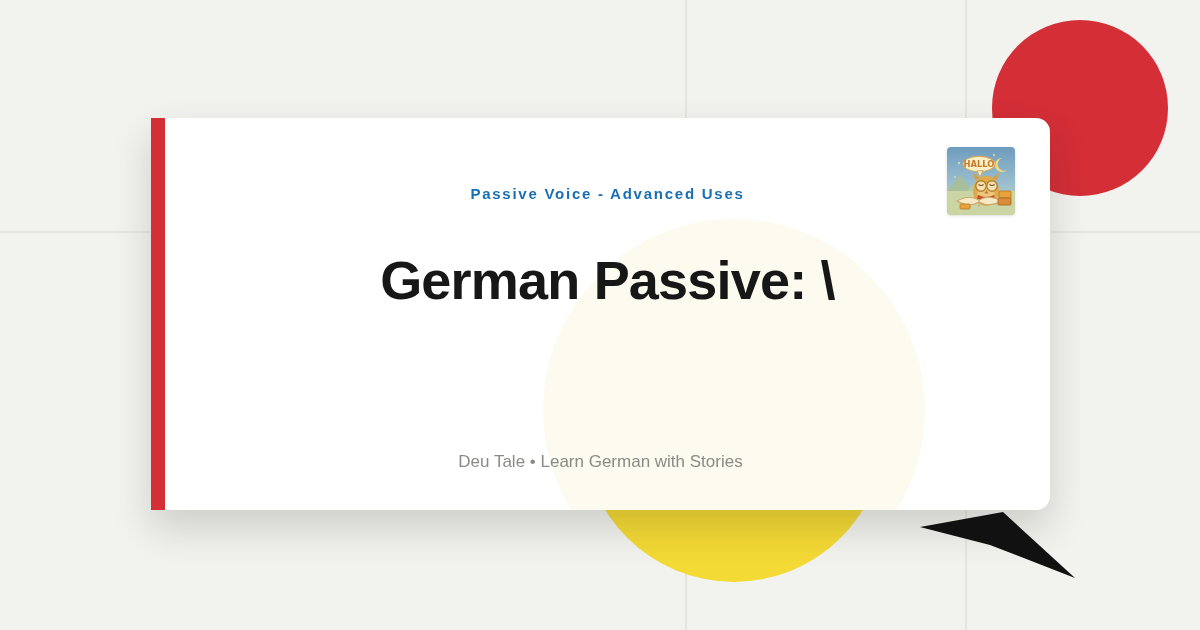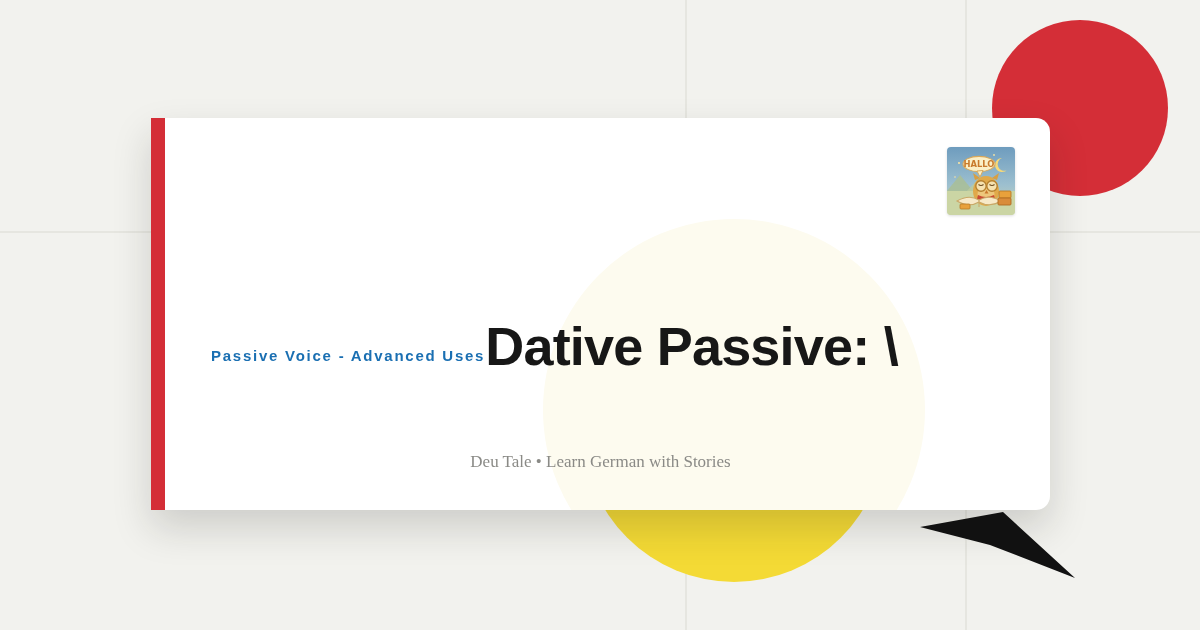--- a/index.html
+++ b/index.html
@@ -106,23 +106,23 @@
     height: 382px;
     border-radius: 50%;
     background: #fdfbef;
     z-index: 1;
   }
 
   .card-content {
     position: absolute;
     inset: 0;
     z-index: 2;
-    padding: 16px 46px 0 60px;
+    padding: 0 46px 0 60px;
     display: flex;
-    flex-direction: row;
+    flex-direction: column;
     align-items: center;
   }
 
   .eyebrow {
     margin-top: 67px;
     font-size: 15px;
     font-weight: bold;
     letter-spacing: 1.75px;
     color: #1a6fb2;
     text-align: center;
@@ -141,21 +141,20 @@
   }
 
   .slide-footer {
     position: absolute;
     left: 0;
     right: 0;
     top: 334px;
     font-size: 17px;
     color: #8a8a86;
     text-align: center;
-    font-family: Liberation Serif, serif;
   }
 
   
   .brand-logo {
     position: absolute;
     right: 35px;
     top: 29px;
     width: 68px;
     height: 68px;
     border-radius: 4px;
@@ -178,21 +177,21 @@
 <div class="shape-red-circle"></div>
 <div class="shape-yellow-circle"></div>
 
 <div class="slide-card">
   <div class="card-accent-bar"></div>
   <div class="card-glow-circle"></div>
 
   <div class="card-content">
     <div class="eyebrow">Passive Voice - Advanced Uses</div>
 
-    <h1 class="slide-title">Dative Passive: \</h1>
+    <h1 class="slide-title">German Passive: \</h1>
 
     <div class="slide-footer">Deu Tale • Learn German with Stories</div>
   </div>
 
   <div class="brand-logo">
     <svg viewBox="0 0 68 68" xmlns="http://www.w3.org/2000/svg">
       <defs>
         <linearGradient id="skyGrad" x1="0" y1="0" x2="0" y2="1">
           <stop offset="0%" stop-color="#6E9CBE"></stop>
           <stop offset="55%" stop-color="#9CBFCF"></stop>

